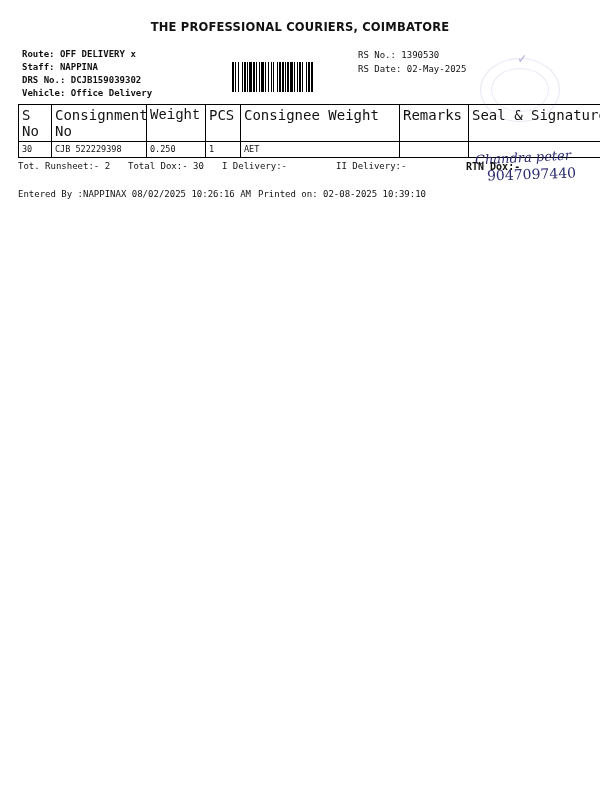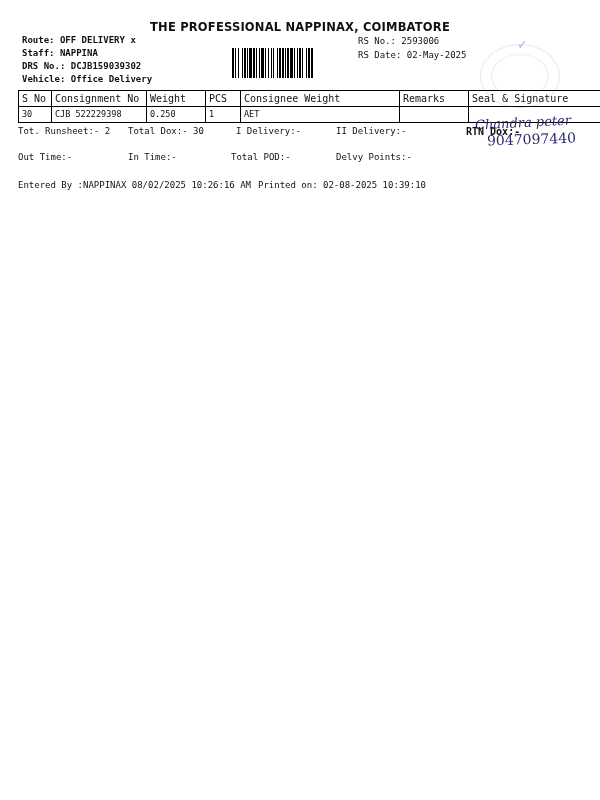--- a/index.html
+++ b/index.html
@@ -32,21 +32,21 @@
   }
   .subtitle {
     text-align: center;
     font-family: "DejaVu Sans", sans-serif;
     font-weight: bold;
     font-size: 11.5px;
     margin-top: 5px;
   }
   .header-block {
     position: relative;
-    margin-top: 0;
+    margin-top: 14px;
     height: 52px;
   }
   .route-lines {
     position: absolute;
     left: 22px;
     top: 0;
     font-size: 9px;
     line-height: 13px;
     font-weight: bold;
   }
@@ -108,26 +108,26 @@
   table.grid th, table.grid td {
     border: 1px solid #000;
     font-size: 8.5px;
     padding: 2px 3px;
     vertical-align: top;
     font-weight: normal;
     text-align: left;
     height: 11px;
   }
   table.grid th {
-    font-size: 10px;
+    font-size: 14px;
     height: 11px;
   }
   .col-sno { width: 26px; }
   .col-cons { width: 88px; }
-  .col-wt { width: 52px; }
+  .col-wt { width: 52px; font-family: Liberation Mono, monospace; }
   .col-pcs { width: 28px; }
   .col-det { width: 152px; }
   .col-rem { width: 62px; }
   .col-seal { width: 150px; }
   .row-body td { height: 42px; }
 
   .seal-cell { position: relative; }
   .sign {
     position: absolute;
     left: 6px;
@@ -190,21 +190,21 @@
     position: relative;
     height: 14px;
   }
   .verified span { position: absolute; top: 0; white-space: nowrap; }
 </style>
 </head>
 <body>
 
 <div class="page">
 
-  <div class="title">THE PROFESSIONAL NAPPINAX, COIMBATORE</div>
+  <div class="title">THE PROFESSIONAL COURIERS, COIMBATORE</div>
 
   <div class="header-block">
 
     <div class="route-lines">
       <div>
         <span class="lbl">Route:</span>
         <span>OFF DELIVERY x</span>
       </div>
       <div>
         <span class="lbl">Staff:</span>
@@ -247,21 +247,21 @@
         <div class="bar" style="left: 67px; width: 2px;"></div>
         <div class="bar" style="left: 70px; width: 1px;"></div>
         <div class="bar" style="left: 74px; width: 1px;"></div>
         <div class="bar" style="left: 76px; width: 2px;"></div>
         <div class="bar" style="left: 79px; width: 2px;"></div>
       </div>
 
     <div class="rs-block">
       <div>
         <span>RS No.:</span>
-        <span>2593006</span>
+        <span>1390530</span>
       </div>
       <div>
         <span>RS Date:</span>
         <span>02-May-2025</span>
       </div>
     </div>
 
     <div class="stamp-mark">✓</div>
     <div class="stamp"></div>
   </div>
@@ -290,31 +290,25 @@
           <span class="sign">Chandra peter</span>
           <span class="sign2">9047097440</span>
         </td>
       </tr>
     </tbody>
   </table>
 
   <div class="totals">
     <span style="left:0px;text-align:center;">Tot. Runsheet:- 2</span>
     <span style="left:110px;">Total Dox:-   30</span>
-    <span style="left:218px;">I Delivery:-</span>
+    <span style="left:204px;">I Delivery:-</span>
     <span style="left:318px;">II Delivery:-</span>
     <span class="rtn">RTN Dox:-</span>
   </div>
 
-  <div class="line2">
-    <span style="left:0px;">Out Time:-</span>
-    <span style="left:110px;">In Time:-</span>
-    <span style="left:213px;">Total POD:-</span>
-    <span style="left:318px;">Delvy Points:-</span>
-  </div>
 
   <div class="entered">
     <span style="left:0px;">Entered By :NAPPINAX 08/02/2025 10:26:16 AM</span>
     <span style="left:240px;">Printed on: 02-08-2025 10:39:10</span>
   </div>
 
 
 </div>
 
 </body></html>

